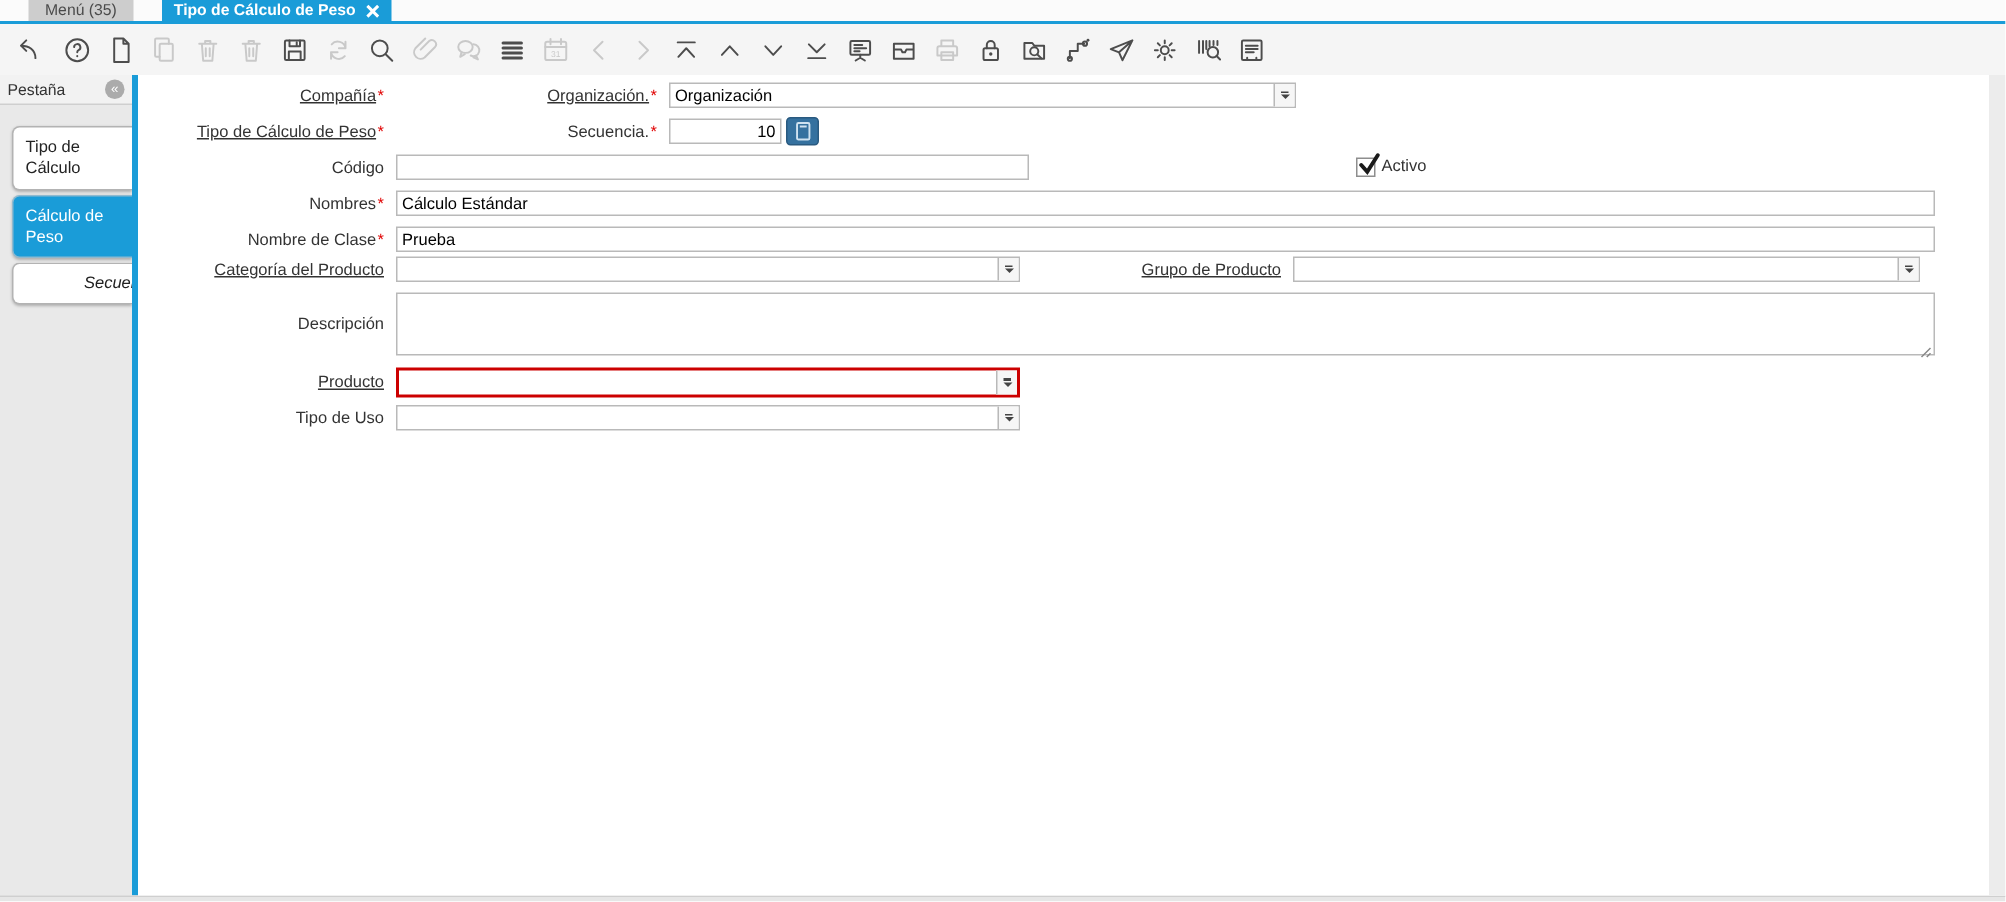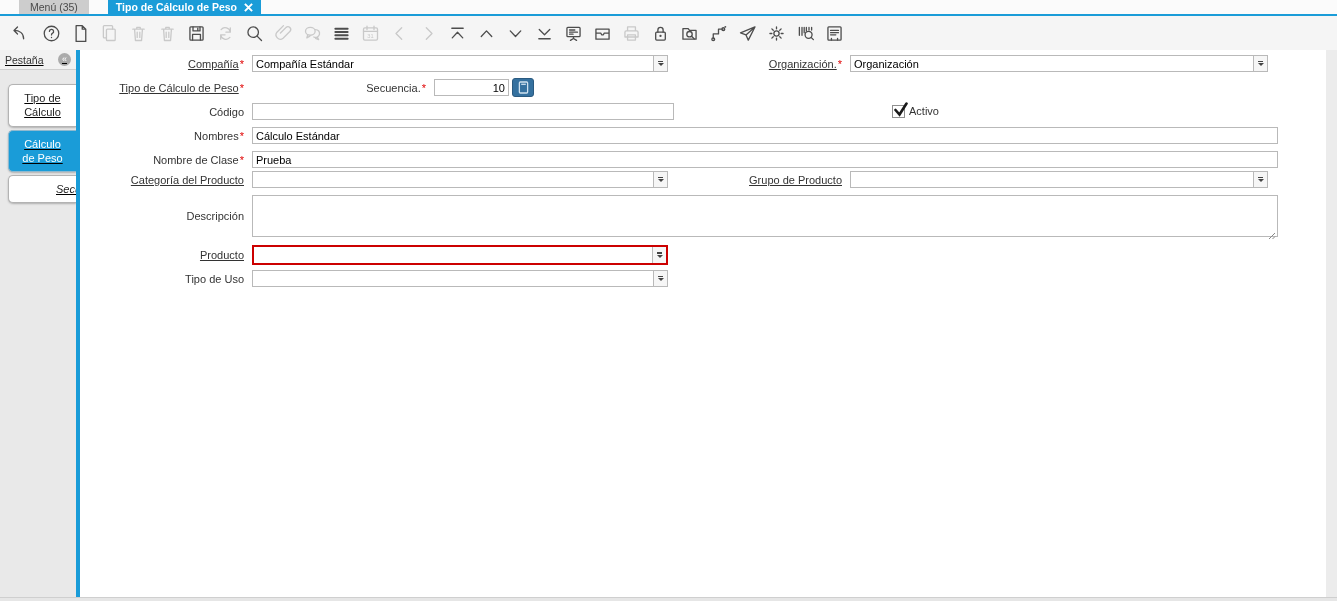--- a/index.html
+++ b/index.html
@@ -26,30 +26,30 @@
              padding-left:6px; gap:7px; }
   .tbtn { width:22px; height:22px; display:flex; align-items:center; justify-content:center;
           color:#4d4d4d; cursor:pointer; flex:none; }
   .tbtn.disabled { color:#c9c9c9; cursor:default; }
   .tbtn svg { width:21px; height:21px; fill:none; stroke:currentColor; stroke-width:1.5;
               stroke-linecap:round; stroke-linejoin:round; }
   .tbtn:first-child { margin-right:5px; }
 
   
   .main { flex:1; display:flex; min-height:0; }
-  .sidebar { width:76px; background:#e9e9e9; display:flex; flex-direction:column;text-decoration:underline; }
+  .sidebar { width:88px; background:#e9e9e9; display:flex; flex-direction:column; }
   .sidebar-header { height:20px; background:#f2f2f2; border-bottom:1px solid #cfcfcf;
                     display:flex; align-items:center; justify-content:space-between;
                     padding:0 5px; font-size:10.5px; color:#333; }
   .collapse-btn { width:13px; height:13px; border-radius:50%; background:#ababab; color:#fff;
                   font-size:9px; line-height:13px; text-align:center; cursor:pointer; }
   .side-tabs { padding-top:14px; display:flex; flex-direction:column; gap:3px; }
   .side-tab { margin-left:8px; background:#fff; border:1px solid #b3b3b3; border-right:none;
               border-radius:5px 0 0 5px; padding:6px 8px; font-size:11px; color:#222;
-              text-align:center; line-height:1.3; box-shadow:0 1px 2px rgba(0,0,0,.25);
+              text-align:left; line-height:1.3; box-shadow:0 1px 2px rgba(0,0,0,.25);
               cursor:pointer; }
   .side-tab.active { background:#1a9cd8; color:#fff; border-color:#8fb9cf; }
   .side-tab.italic { font-style:italic;padding-left:47px; }
   .divider { width:4px; background:#1a9cd8; }
   .content { flex:1; position:relative; background:#fff; padding:5px 0 0 4px; }
   .scroll-strip { position:absolute; top:0; right:0; bottom:0; width:11px; background:#ececec; }
   .bottombar { height:4px; background:#e6e6e6; border-top:1px solid #cfcfcf; }
 
   
   .row { display:flex; align-items:center; margin-bottom:7px; height:17px; }
@@ -296,27 +296,20 @@
     </aside>
     <div class="divider"></div>
 
     <div class="content">
 
       <div class="row">
         <span class="lbl">
           <span class="u">Compañía</span>
           <span class="req">*</span>
         </span>
-        <div class="combo w-l">
-          <input class="combo-input" value="Compañía Estándar" style="">
-          <span class="combo-btn">
-            <span class="cb-bar"></span>
-              <span class="cb-tri"></span>
-            </span>
-        </div>
         <span class="lbl lbl-r">
           <span class="u">Organización.</span>
           <span class="req">*</span>
         </span>
         <div class="combo w-r">
           <input class="combo-input" value="Organización" style="">
           <span class="combo-btn">
             <span class="cb-bar"></span>
               <span class="cb-tri"></span>
             </span>

